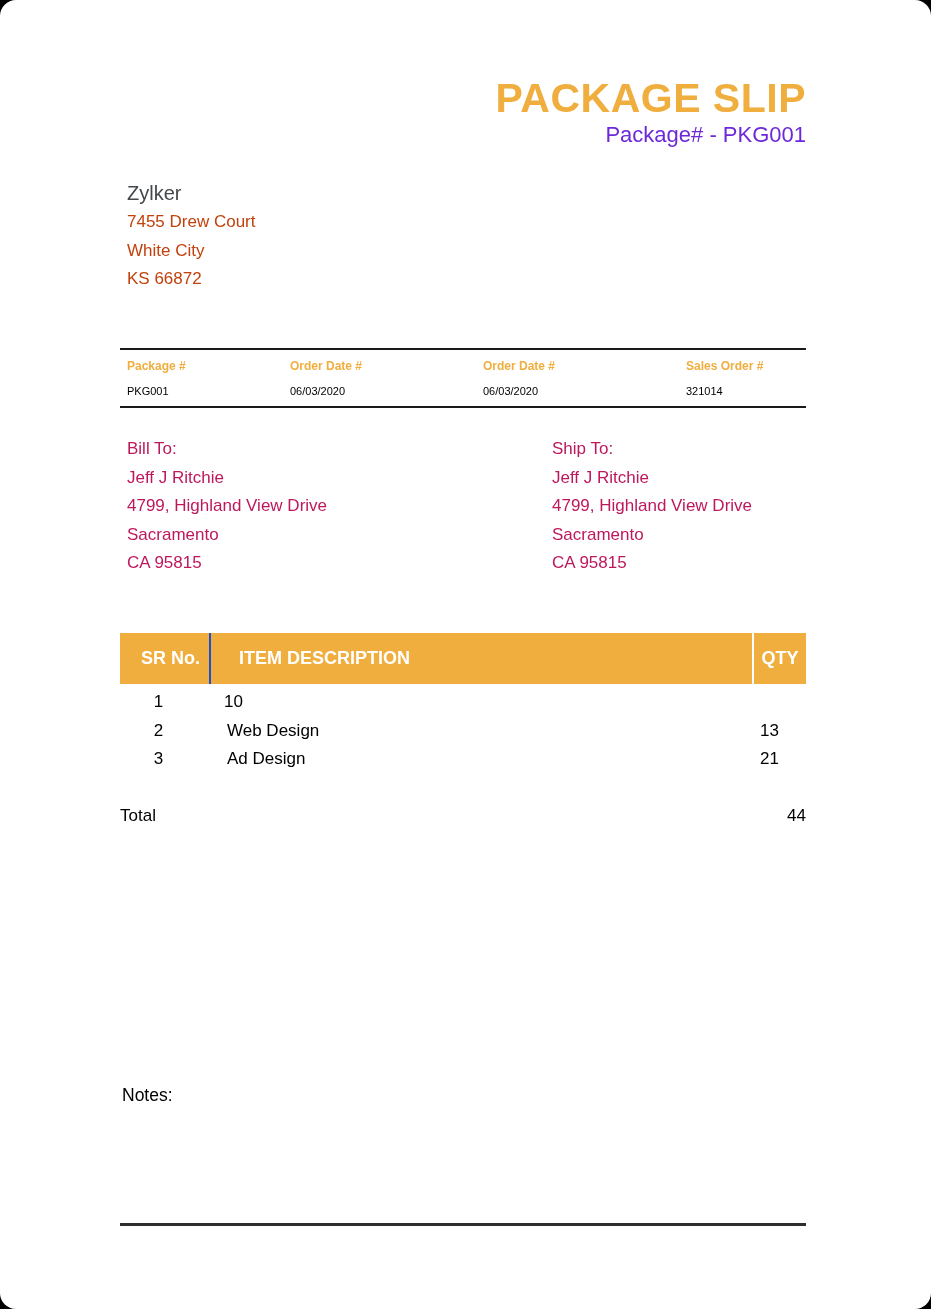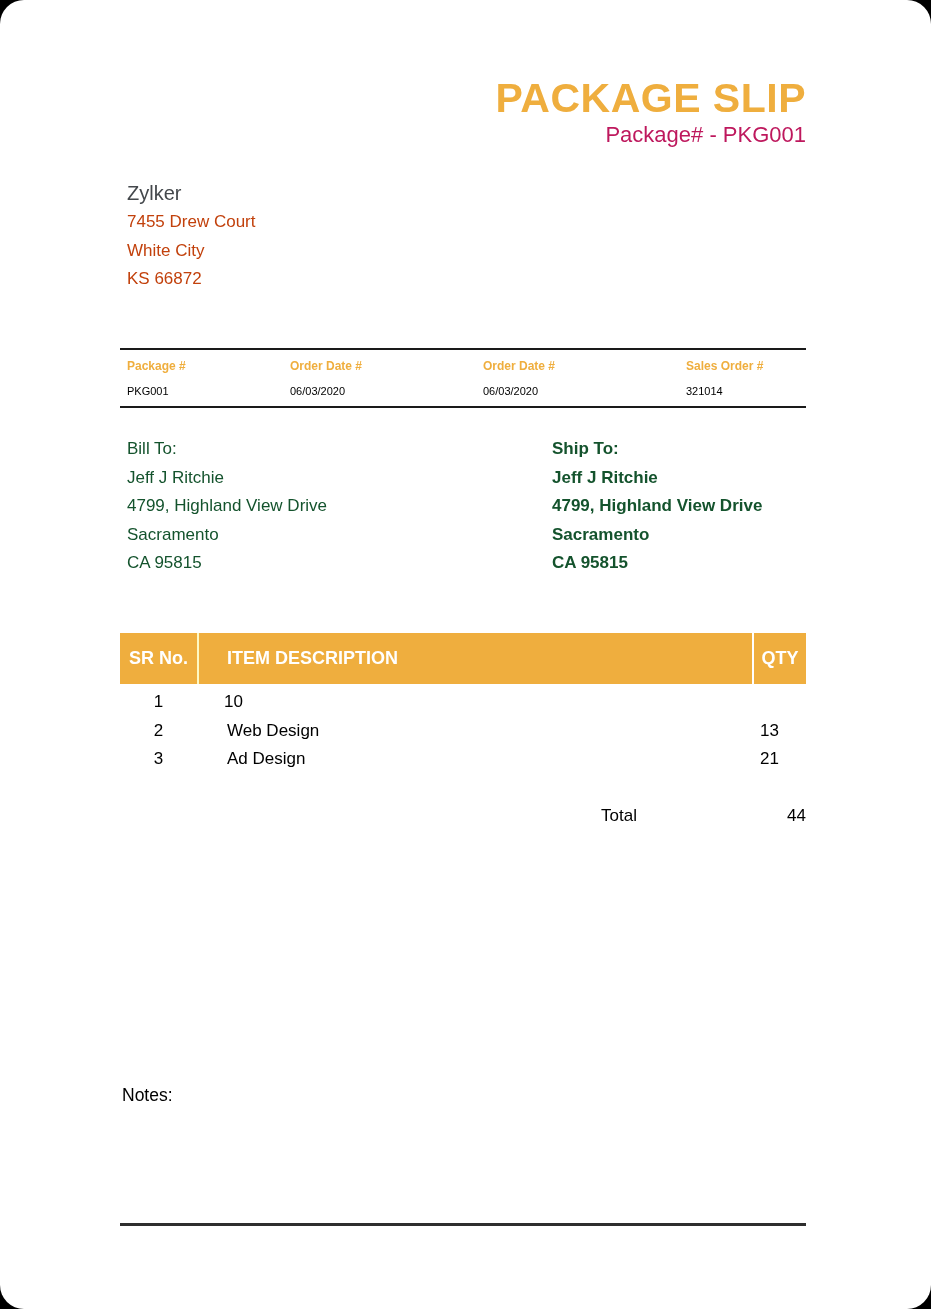--- a/index.html
+++ b/index.html
@@ -7,21 +7,21 @@
     padding: 0;
     background: #000;
     width: 931px;
     height: 1309px;
   }
   .page {
     position: relative;
     width: 931px;
     height: 1309px;
     background: #ffffff;
-    border-radius: 24px;
+    border-radius: 16px;
     overflow: hidden;
     font-family: "Liberation Sans", sans-serif;
     color: #111;
   }
 
   
   .doc-header {
     position: absolute;
     top: 76px;
     right: 125px;
@@ -32,21 +32,21 @@
     line-height: 44px;
     font-weight: bold;
     color: #EFAE3E;
     letter-spacing: 0.5px;
     white-space: nowrap;
   }
   .doc-subtitle {
     margin-top: 2px;
     font-size: 22px;
     line-height: 26px;
-    color: #be185d;
+    color: #6d28d9;
     white-space: nowrap;
   }
 
   
   .company {
     position: absolute;
     top: 180px;
     left: 127px;
   }
   .company-name {
@@ -95,50 +95,51 @@
 
   
   .addresses {
     position: absolute;
     top: 435px;
     left: 120px;
     width: 686px;
     display: flex;
   }
   .address-block { width: 425px; padding-left: 7px; box-sizing: border-box; }
-  .address-block.ship { width: 261px; font-weight: bold; }
+  .address-block.ship { width: 261px; }
   .address-line {
     font-size: 17px;
     line-height: 28.5px;
-    color: #14532d;
+    color: #be185d;
   }
 
   
   .items-table {
     position: absolute;
     top: 633px;
     left: 120px;
     width: 686px;
   }
   .items-head {
     display: flex;
     height: 51px;
     background: #EFAE3E;
     color: #fff;
     font-weight: bold;
     font-size: 18px;
     align-items: center;
+    padding-left: 12px;
   }
   .ih-sr {
     width: 77px;
     text-align: center;
   }
   .ih-desc {
     flex: 1;
-    border-left: 2px solid #fef9c3;
+    border-left: 2px solid #1d4ed8;
     border-right: 2px solid #fff;
     padding-left: 28px;
     align-self: stretch;
     display: flex;
     align-items: center;
   }
   .ih-qty {
     width: 52px;
     text-align: center;
   }
@@ -155,21 +156,20 @@
 
   .total-row {
     display: flex;
     margin-top: 28px;
     font-size: 17px;
     line-height: 28.5px;
     color: #000;
   }
   .total-label {
     width: 517px;
-    text-align: right;
   }
   .total-gap { width: 96px; }
   .total-value { width: 73px; text-align: right; }
 
   
   .notes {
     position: absolute;
     top: 1083px;
     left: 122px;
     font-size: 17.5px;

